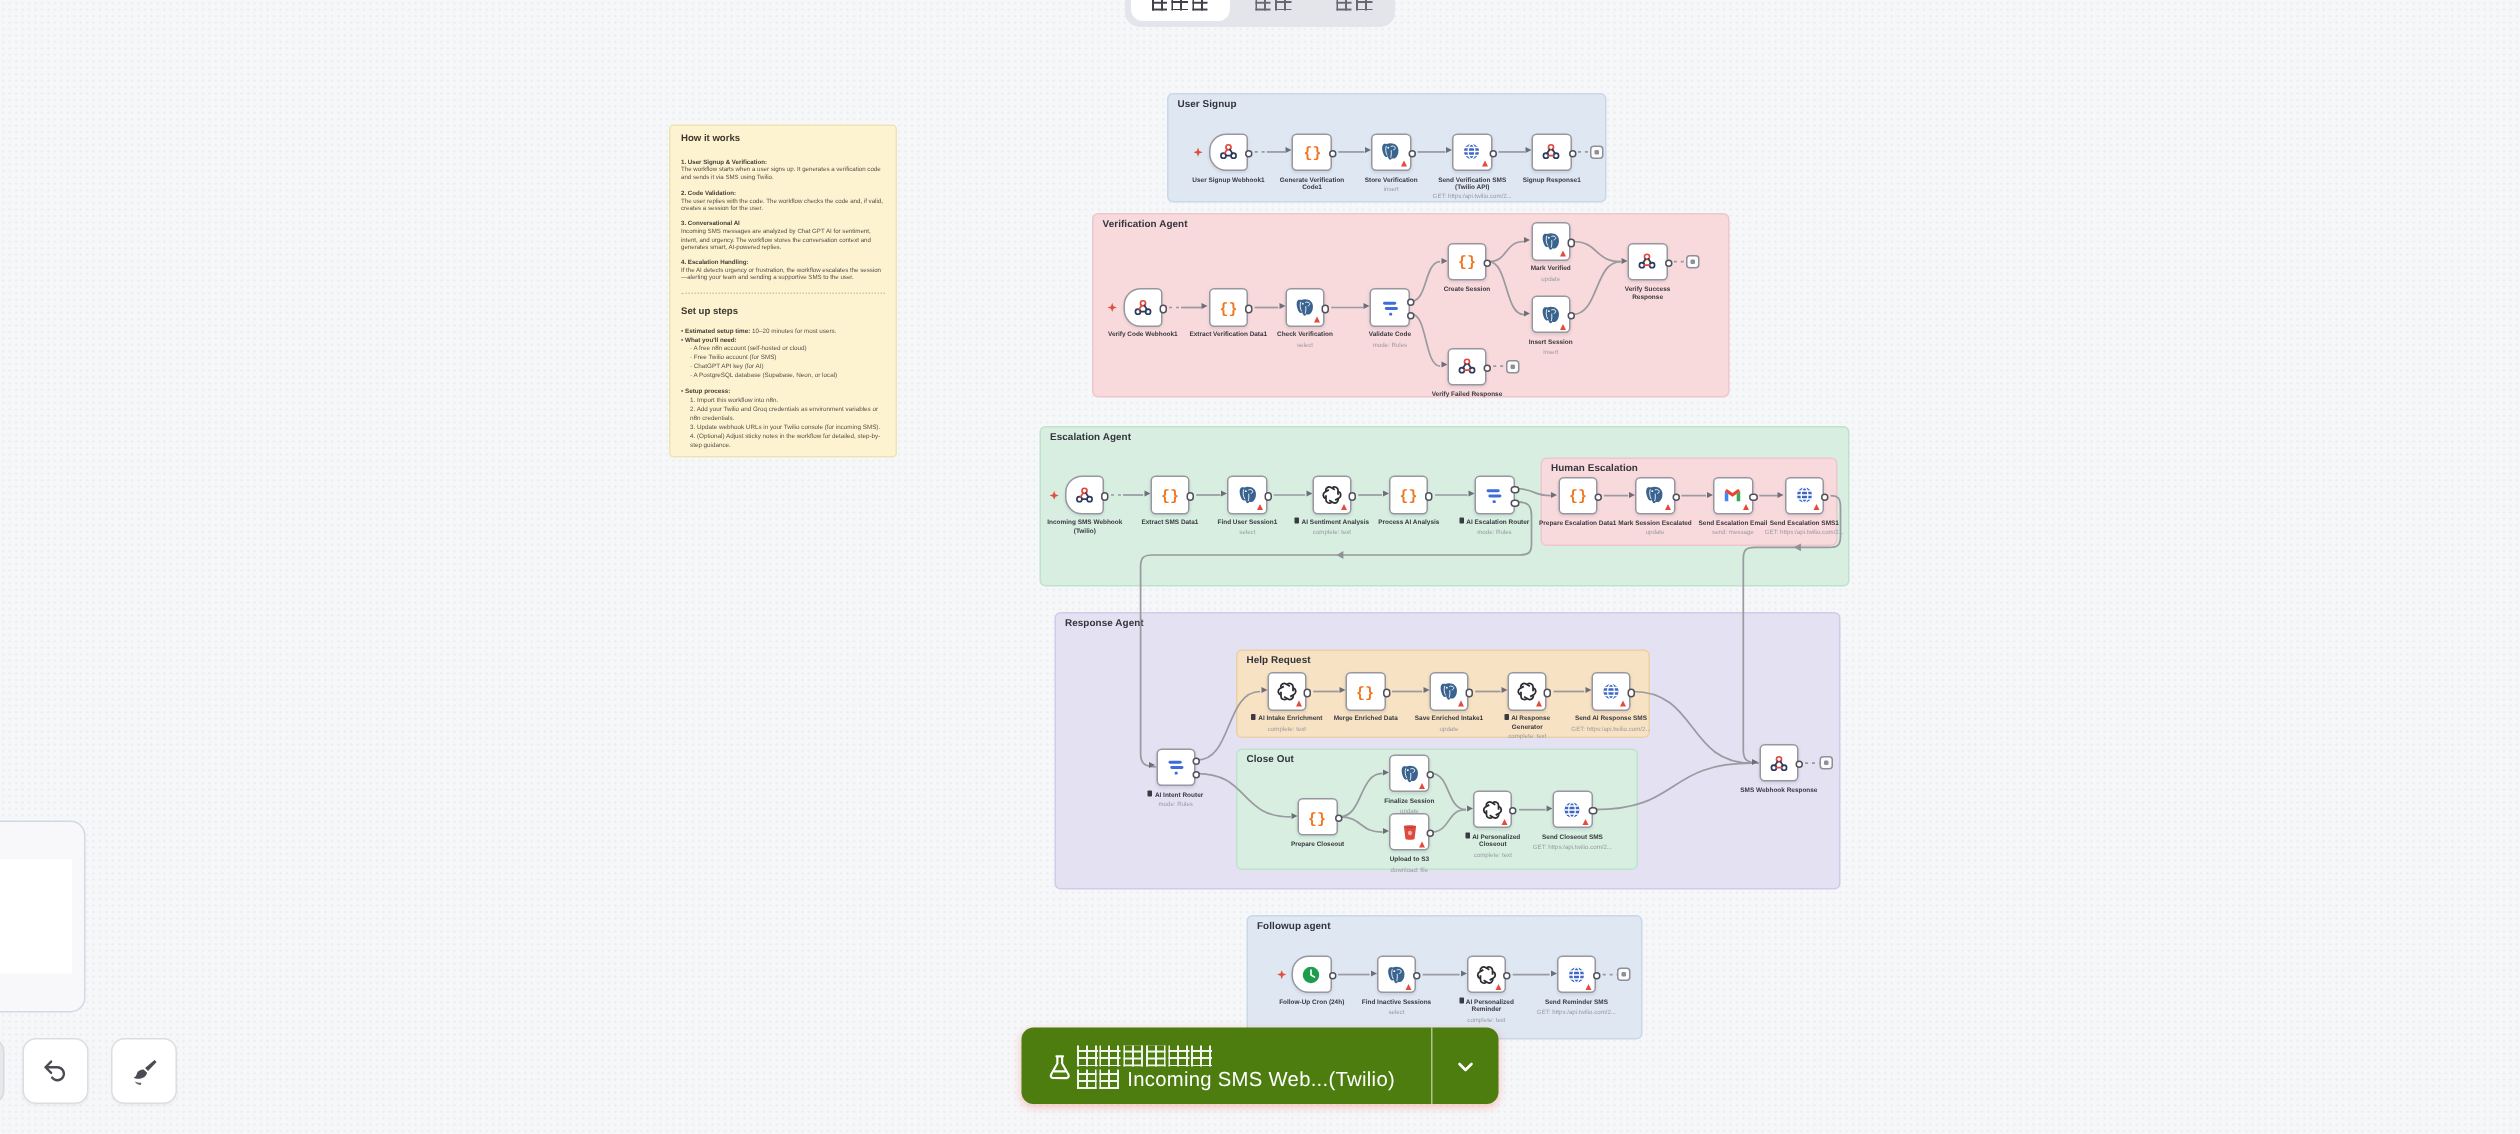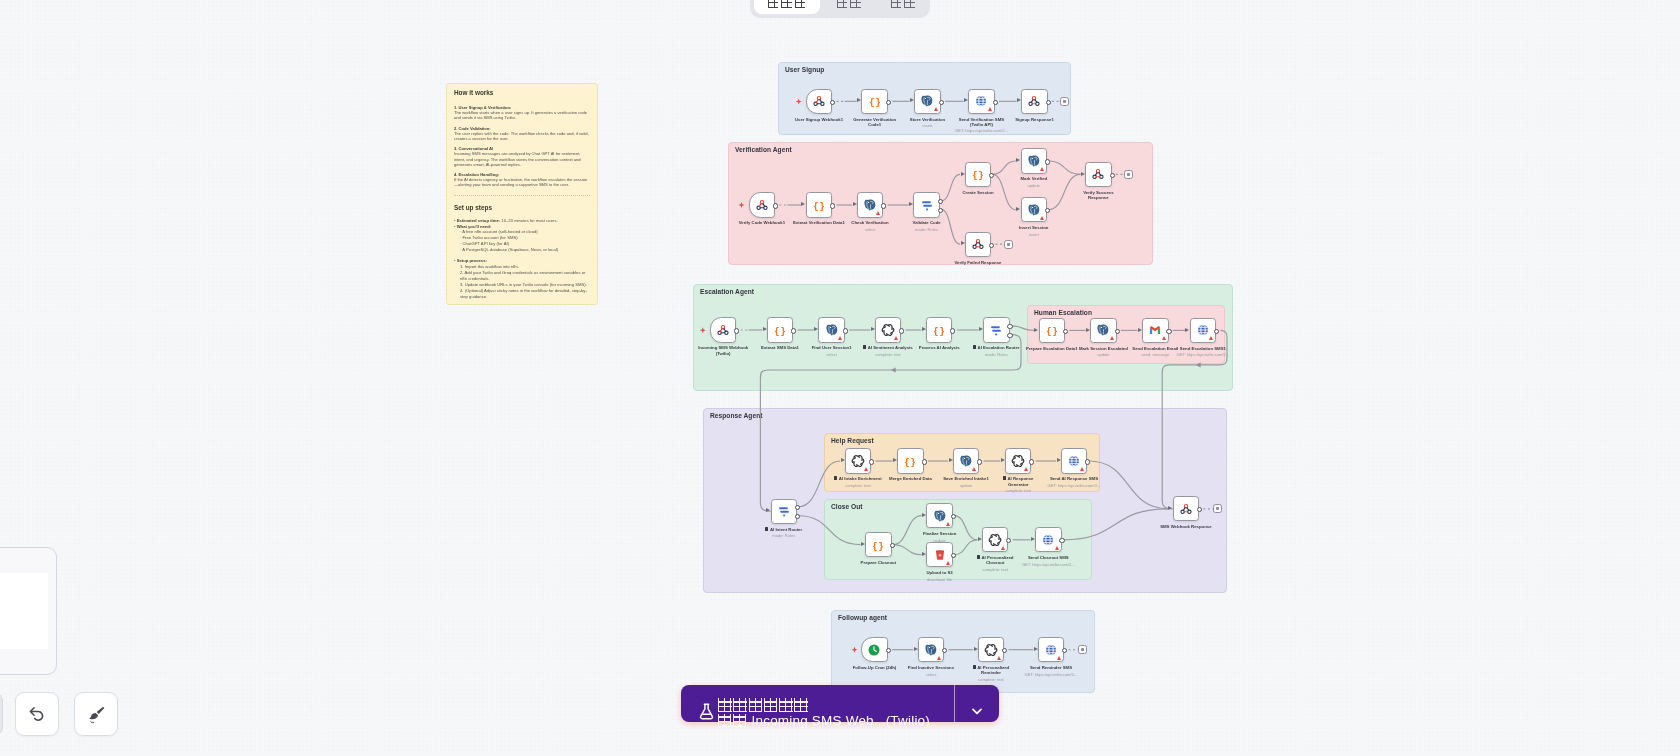--- a/index.html
+++ b/index.html
@@ -38,21 +38,21 @@
 .tabactive .zh,.tabtxt .zh{margin:0 1.5px}
 .tabtxt{position:absolute;top:12.5px}
 .zh{display:inline-block;vertical-align:middle;color:#fff;opacity:.93;
 background-image:repeating-linear-gradient(0deg,currentColor 0,currentColor 1.3px,rgba(0,0,0,0) 1.3px,rgba(0,0,0,0) 4.7px),
 repeating-linear-gradient(90deg,currentColor 0,currentColor 1.3px,rgba(0,0,0,0) 1.3px,rgba(0,0,0,0) 6px)}
 .zhd{color:#33343c}.zhg{color:#5d5f6b}
 .lpanel{position:absolute;left:-14px;top:547px;width:71px;height:128px;background:#f8f8fb;border:1px solid #d4d8e6;border-radius:10px;z-index:20}
 .lpinner{position:absolute;left:0;top:25px;width:61px;height:76px;background:#fff}
 .sliver{position:absolute;left:-41px;top:692px;width:44px;height:44px;background:#e8e8ec;border:1px solid #d7dade;border-radius:9px;z-index:20}
 .cbtn{position:absolute;top:692px;width:44px;height:44px;background:#fff;border:1px solid #dbdee3;border-radius:9px;z-index:20;display:flex;align-items:center;justify-content:center;box-shadow:0 1px 2px rgba(0,0,0,.04)}
-.runbtn{position:absolute;left:681px;top:685px;width:318px;height:37px;background:#4c1d95;border-radius:8px;z-index:20;box-shadow:0 2px 6px rgba(250,101,81,.35)}
+.runbtn{position:absolute;left:681px;top:685px;width:318px;height:51px;background:#4d7c0f;border-radius:8px;z-index:20;box-shadow:0 2px 6px rgba(250,101,81,.35)}
 .flask{position:absolute;left:16px;top:17px}
 .runtxt{position:absolute;left:37px;top:7px}
 .rt1{height:19px;padding-top:3px}
 .rt1 .zh,.rt2 .zh{margin-right:1.8px}
 .rt2{color:#fff}
 .rlat{font-size:13.5px;color:#fff;vertical-align:middle;letter-spacing:.2px}
 .rundiv{position:absolute;right:44px;top:0;width:1.5px;height:100%;background:rgba(255,255,255,.55)}
 .runchev{position:absolute;right:14px;top:18px}
 </style></head><body>
 <div class="grp gblue" style="left:778px;top:62px;width:293px;height:73px">

